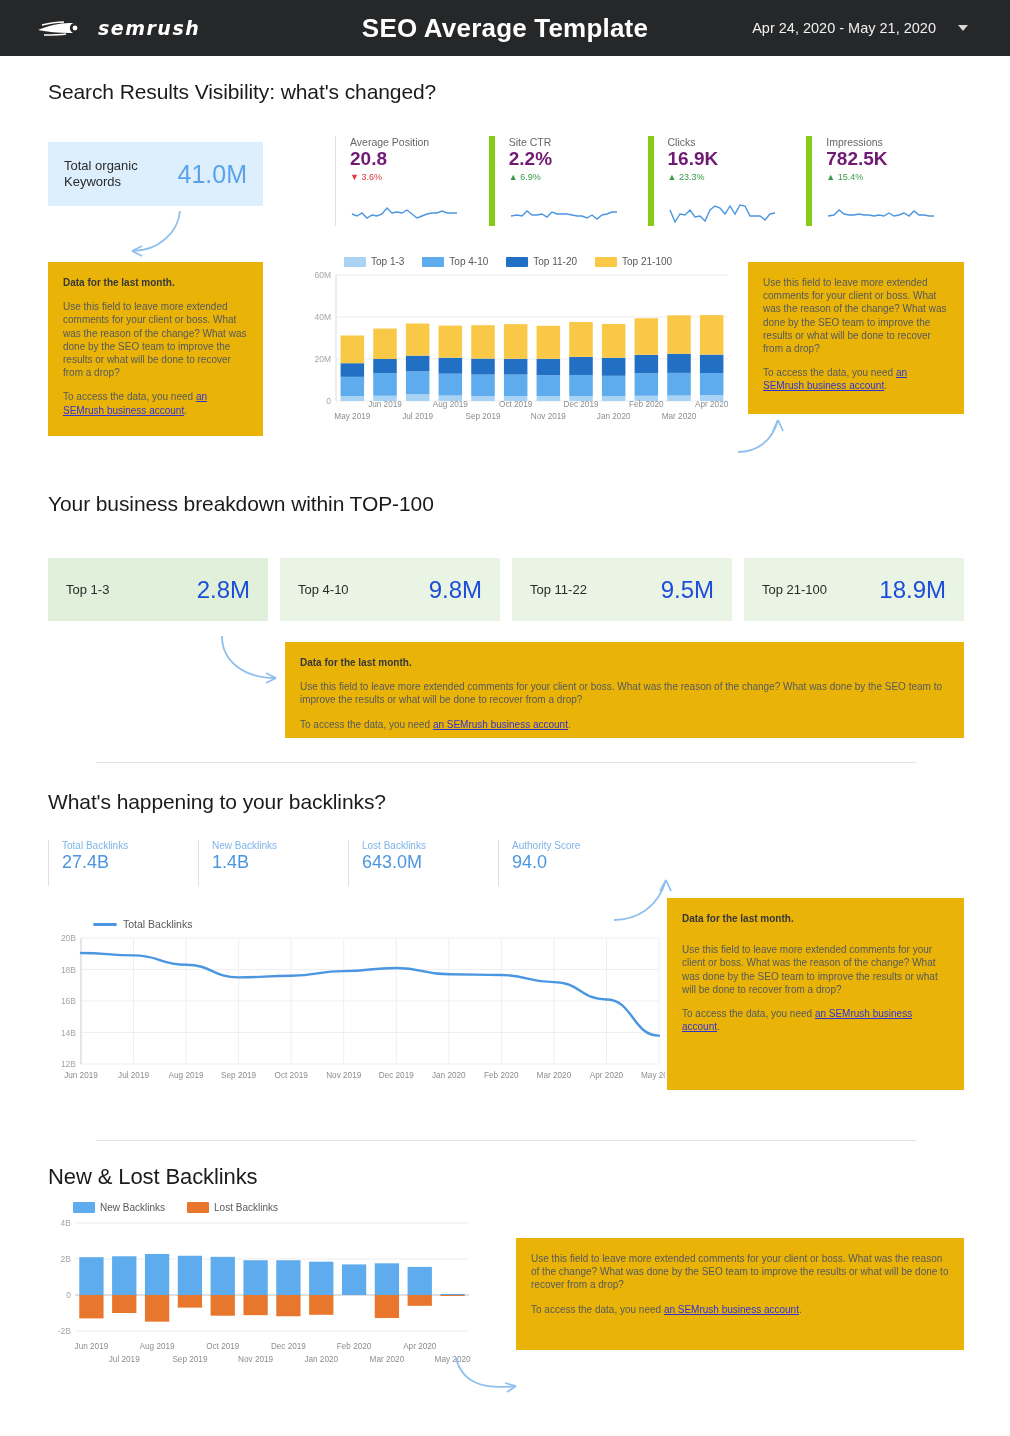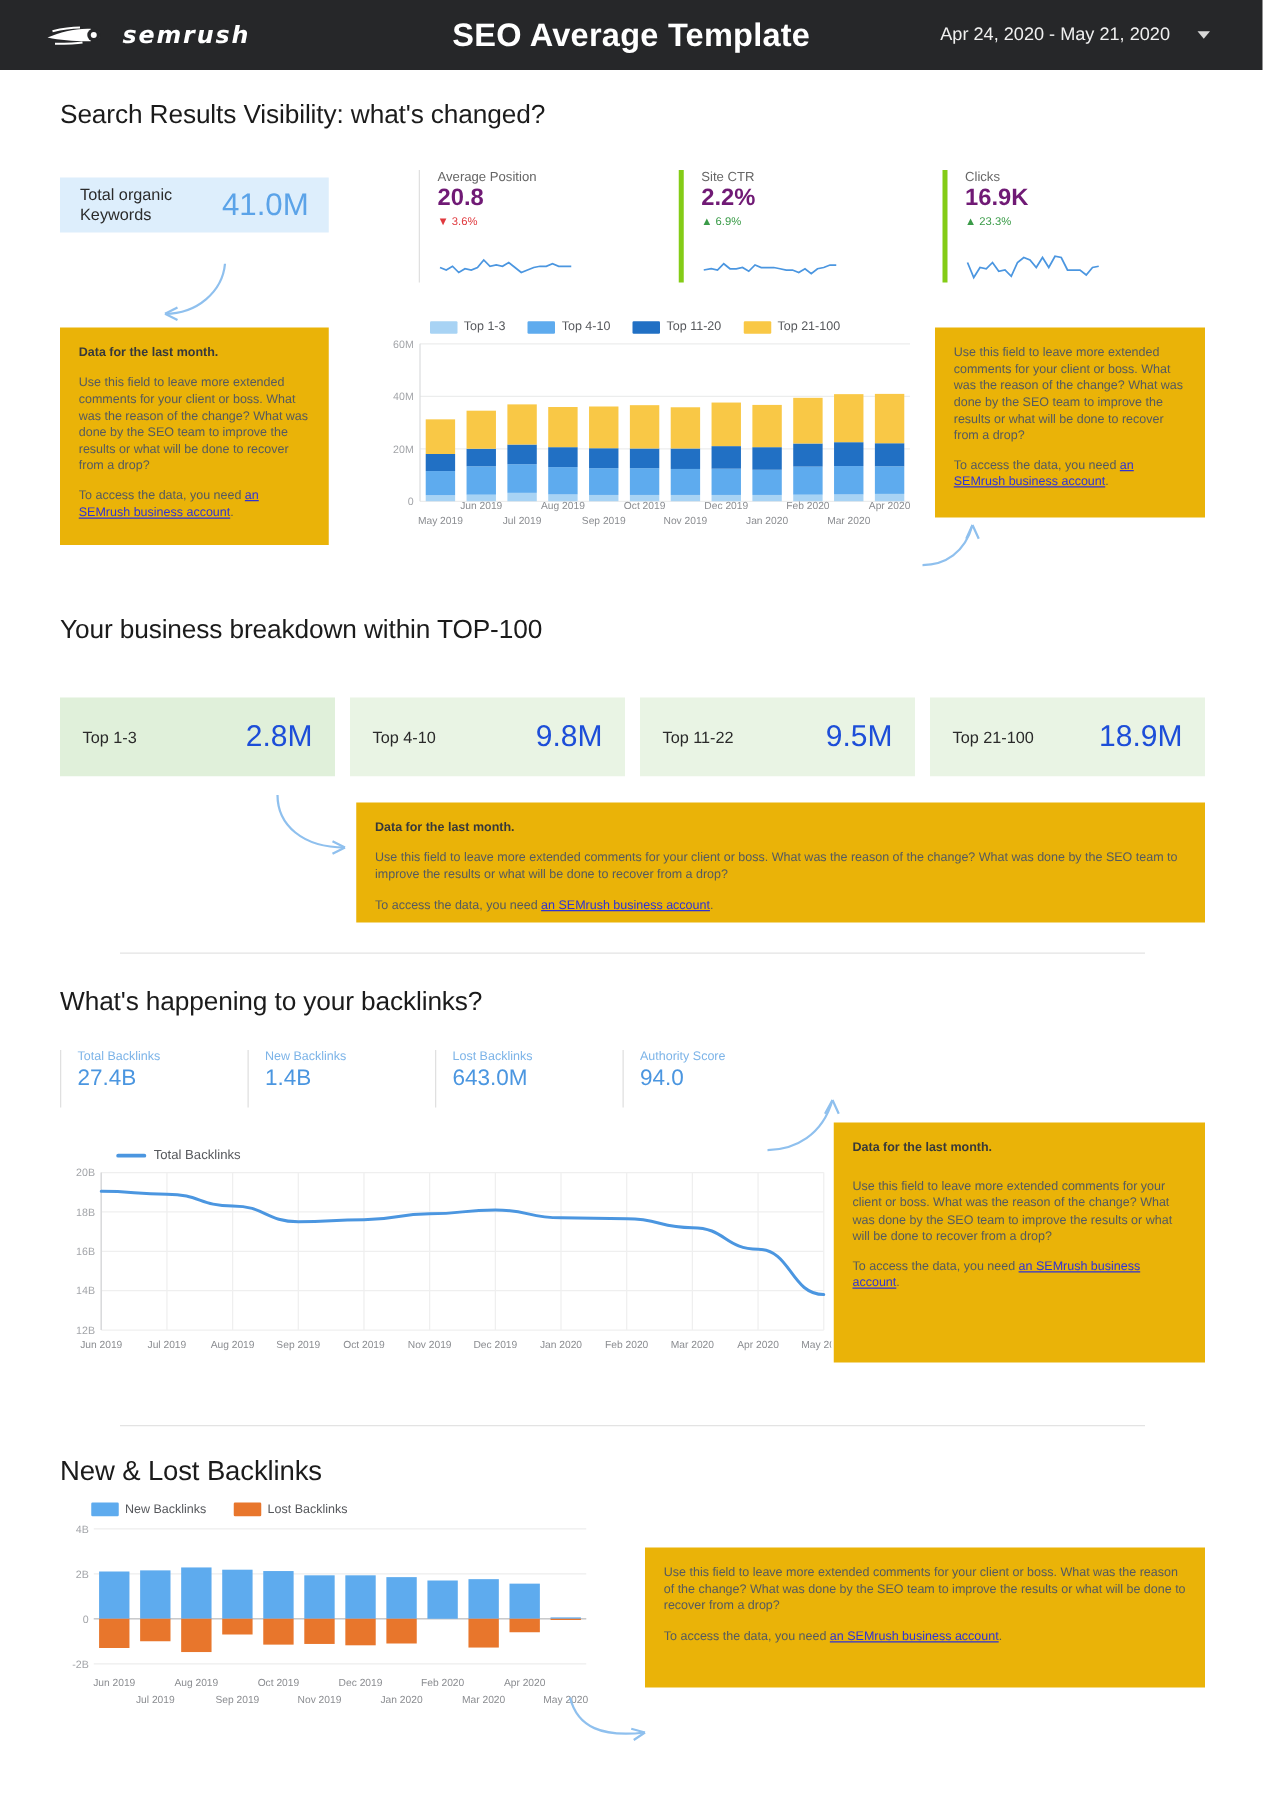--- a/index.html
+++ b/index.html
@@ -52,29 +52,29 @@
     font-size:10px; line-height:1.32;
     padding:14px 15px;
   }
   .commentbox .bold { font-weight:700; color:#37383a; display:block; }
   .commentbox p { margin:0; }
   .commentbox .gap { height:11px; }
   a.sem-link { color:#2f33d6; text-decoration:underline; }
 
   
   .kw-card {
-    position:absolute; left:48px; top:142px; width:215px; height:44px;
+    position:absolute; left:48px; top:142px; width:215px; height:64px;
     background:#ddeefc; display:flex; align-items:center;
     padding:0 16px; justify-content:space-between;
   }
   .kw-label { font-size:13px; color:#2b2b2b; line-height:1.25; }
   .kw-value { font-size:25px; color:#5ba3e8; font-weight:400; }
 
   .kpi-row { position:absolute; left:335px; top:136px; width:630px; height:90px; display:flex; }
-  .kpi { flex:1; padding-left:14px; border-left:4px solid #84cc16; position:relative; }
+  .kpi { flex:1; padding-left:14px; border-left:6px solid #84cc16; position:relative; }
   .kpi:first-child { border-left:1px solid #e0e0e0; }
   .kpi-name { font-size:10.5px; color:#666; margin-bottom:1px; }
   .kpi-val { font-size:19px; font-weight:700; color:#701a75; line-height:1.08; }
   .kpi-delta { font-size:9px; margin-top:2px; }
   .kpi-delta.up { color:#3a9b48; }
   .kpi-delta.down { color:#e0393e; }
   .spark { position:absolute; left:14px; bottom:2px; width:112px; height:22px; }
 
   .cmt-left { position:absolute; left:48px; top:262px; width:215px; height:174px; }
   .cmt-right { position:absolute; left:748px; top:262px; width:216px; height:152px; }
@@ -163,20 +163,28 @@
     <svg class="spark" viewBox="0 0 112 22">
       <polyline fill="none" stroke="#4b96e0" stroke-width="1.4" points="2,14 8,13 13,14 18,9 23,13 28,13 33,12 38,15 43,10 48,12 53,12 58,12 63,13 68,14 73,14 78,16 83,13 88,17 93,13 98,12 103,10 108,10"></polyline>
     </svg>
   </div>
   <div class="kpi">
     <div class="kpi-name">Clicks</div>
     <div class="kpi-val">16.9K</div>
     <div class="kpi-delta up"><span>▲</span> <span>23.3%</span></div>
     <svg class="spark" viewBox="0 0 112 22">
       <polyline fill="none" stroke="#4b96e0" stroke-width="1.4" points="2,8 7,20 12,12 17,13 22,8 27,15 32,14 37,19 42,8 47,4 52,6 57,12 62,4 67,12 72,3 77,4 82,14 87,14 92,14 97,18 102,12 107,11"></polyline>
+    </svg>
+  </div>
+  <div class="kpi">
+    <div class="kpi-name">Impressions</div>
+    <div class="kpi-val">782.5K</div>
+    <div class="kpi-delta up"><span>▲</span> <span>15.4%</span></div>
+    <svg class="spark" viewBox="0 0 112 22">
+      <polyline fill="none" stroke="#4b96e0" stroke-width="1.4" points="2,14 8,13 13,8 18,12 23,13 28,13 33,12 38,13 43,13 48,14 53,13 58,14 63,11 68,14 73,13 78,11 83,14 88,9 93,13 98,13 103,14 108,14"></polyline>
     </svg>
   </div>
 </div>
 
 <svg class="arrow" style="left:88px;top:205px;width:120px;height:58px;">
   <path d="M92 6 C90 28, 70 46, 44 46" stroke="#8fc0ee" stroke-width="1.8" fill="none"></path>
   <path d="M44 46 L54 41 M44 46 L54 51" stroke="#8fc0ee" stroke-width="1.8" fill="none"></path>
 </svg>
 
 <div class="commentbox cmt-left">

